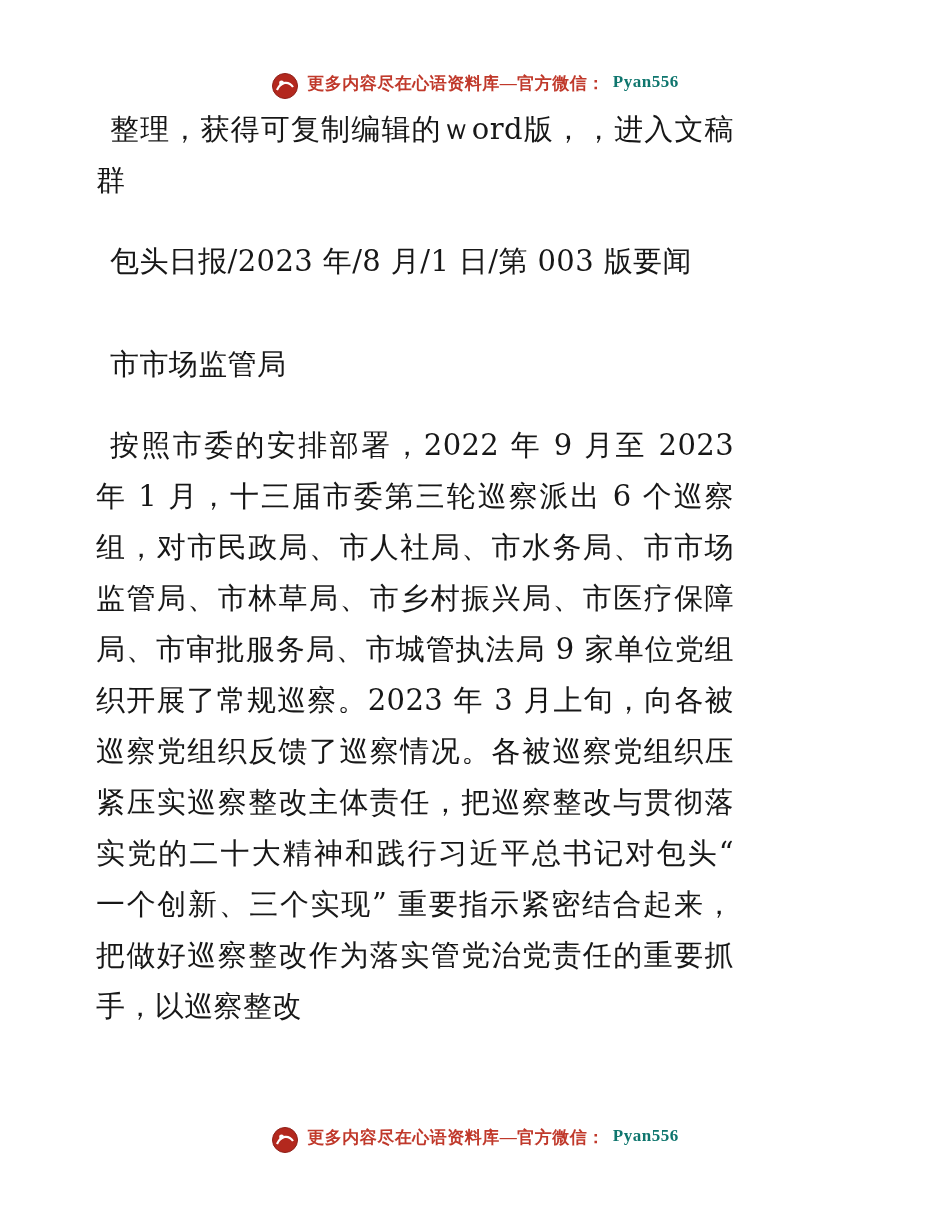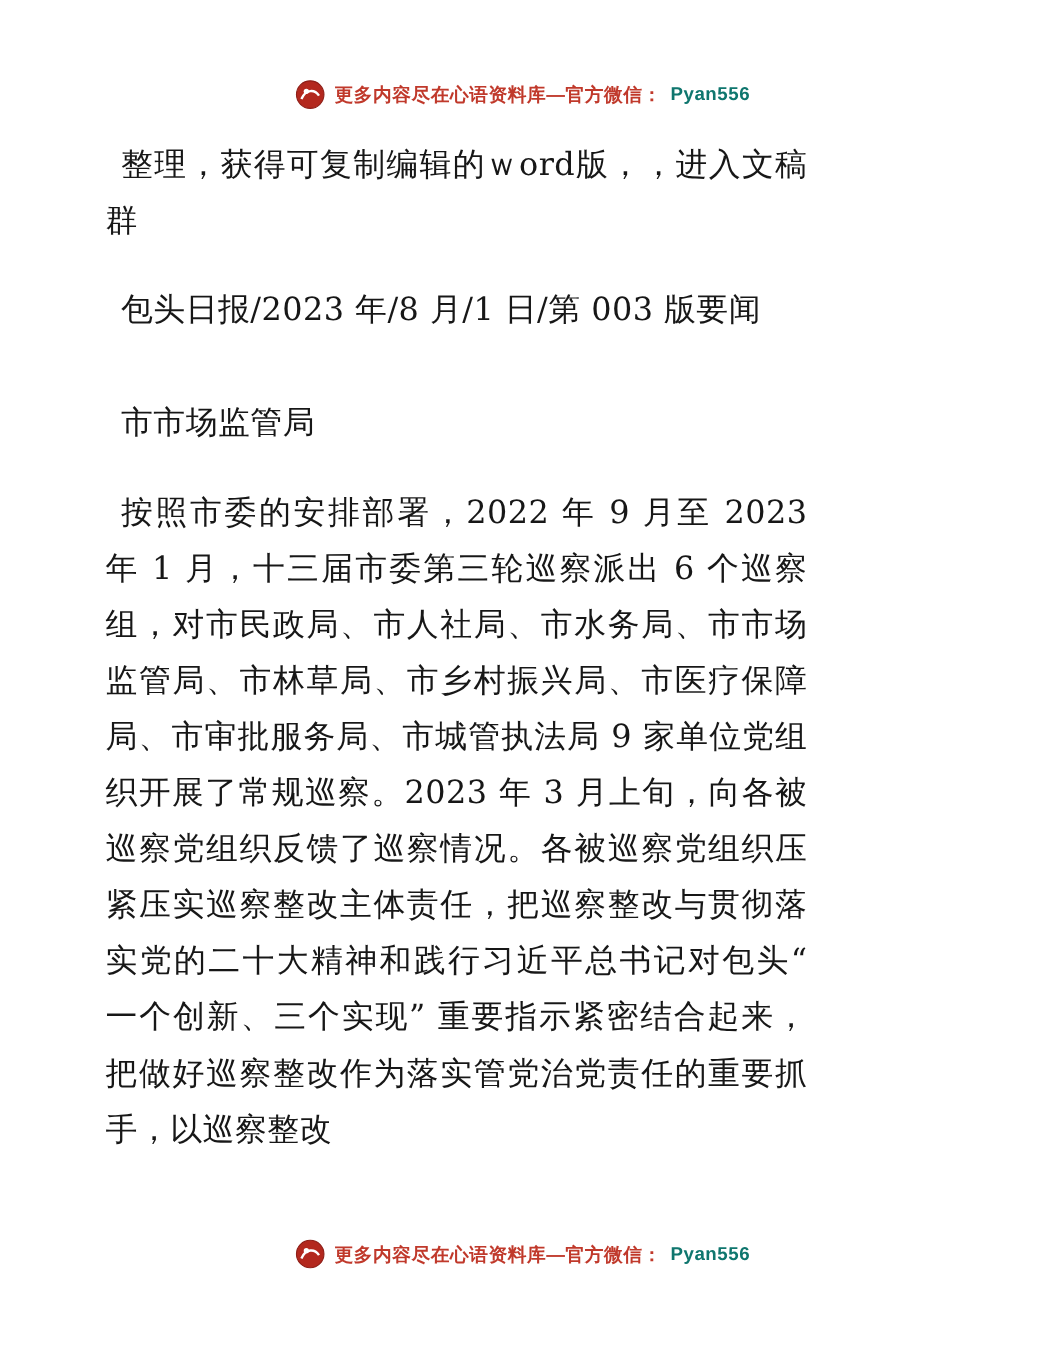--- a/index.html
+++ b/index.html
@@ -19,24 +19,24 @@
     width: 950px;
     height: 1230px;
     box-sizing: border-box;
     padding: 0;
     position: relative;
   }
 
   
   .promo {
     display: flex;
-    align-items: center;
+    align-items: flex-start;
     justify-content: center;
     gap: 8px;
-    font-family: Liberation Sans, sans-serif;
+    font-family: Liberation Serif, serif;
     font-size: 17px;
     font-weight: bold;
     letter-spacing: 0.5px;
     color: #c0392b;
     white-space: nowrap;
   }
   .promo-top {
     position: absolute;
     top: 72px;
     left: 0;
@@ -53,21 +53,21 @@
     height: 28px;
     flex: 0 0 28px;
     position: relative;
   }
   .promo .promo-text { color: #c0392b; }
   .promo .promo-wechat { color: #0f766e; }
 
   
   .doc-body {
     position: absolute;
-    top: 124px;
+    top: 104px;
     left: 0;
     width: 830px;
     padding: 0 96px 0 96px;
     box-sizing: border-box;
   }
   p.para {
     margin: 0 0 0 0;
     font-size: 29px;
     line-height: 51px;
     text-align: justify;

